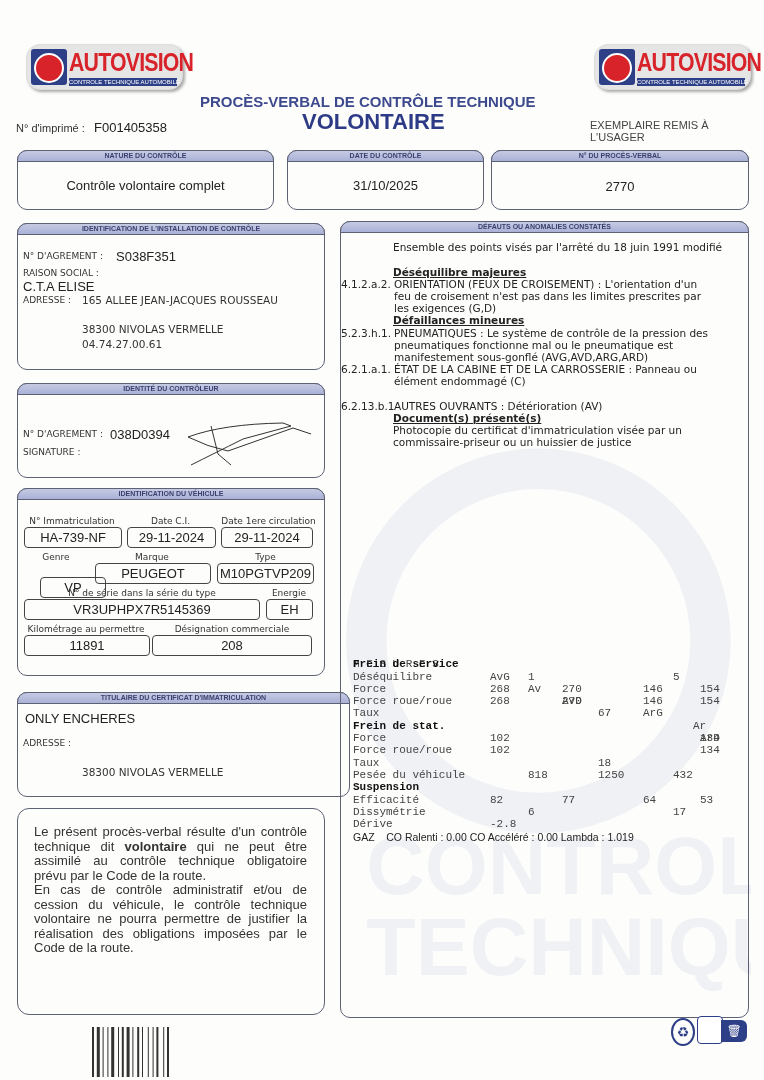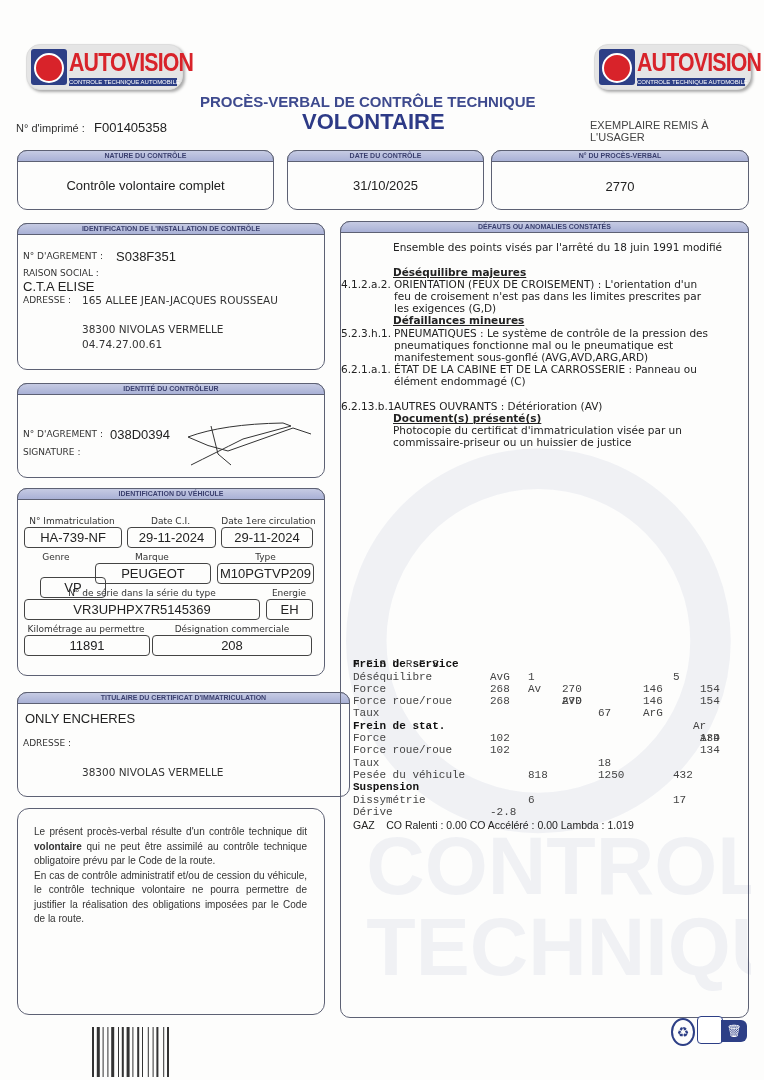--- a/index.html
+++ b/index.html
@@ -18,21 +18,21 @@
   .box{position:absolute;border:1px solid #5d6174;border-radius:10px;background:transparent;}
   .box .hdr{position:absolute;left:-1px;right:-1px;top:-1px;height:10px;background:linear-gradient(#c6cbe3,#a9b1d6);border:1px solid #5d6174;border-radius:10px 10px 0 0;font-size:7px;font-weight:bold;color:#3a3f6e;text-align:center;line-height:10px;}
   .big{font-size:13px;color:#222;}
   .lbl{font-family:"DejaVu Sans",sans-serif;font-size:9px;color:#333;}
   .val{font-size:13px;color:#222;}
   .vf{position:absolute;border:1px solid #444;border-radius:4px;font-size:13px;text-align:center;line-height:19px;height:19px;color:#222;white-space:nowrap;overflow:hidden;}
   .vl{position:absolute;font-family:"DejaVu Sans",sans-serif;font-size:9px;color:#333;text-align:center;white-space:nowrap;}
   .def{font-family:"DejaVu Sans",sans-serif;font-size:10.5px;color:#222;line-height:12px;}
   .mono{font-family:"Liberation Mono",monospace;font-size:11px;color:#444;white-space:pre;line-height:12.3px;}
   .mono b{color:#111;}
-  .notice{font-size:10px;line-height:14.5px;color:#333;text-align:justify;}
+  .notice{font-size:13px;line-height:14.5px;color:#333;text-align:justify;}
   .watermark{position:absolute;left:345px;top:440px;width:405px;height:580px;opacity:0.06;pointer-events:none;}
 </style>
 </head>
 <body>
 
 <div class="logo" style="left:26px;top:44px;">
   <div class="emblem">
       <div class="circ"></div>
     </div>
   <div class="word">AUTOVISION</div>
@@ -164,20 +164,21 @@
         <div class="mono" style="position: relative; height: 12.3px;"><span class="abs" style="left: 0px;">Déséquilibre</span><span class="abs" style="left: 175px;">1</span><span class="abs" style="left: 320px;">5</span></div>
         <div class="mono" style="position: relative; height: 12.3px;"><span class="abs" style="left: 0px;">Force</span><span class="abs" style="left: 137px;">268</span><span class="abs" style="left: 209px;">270</span><span class="abs" style="left: 290px;">146</span><span class="abs" style="left: 347px;">154</span></div>
         <div class="mono" style="position: relative; height: 12.3px;"><span class="abs" style="left: 0px;">Force roue/roue</span><span class="abs" style="left: 137px;">268</span><span class="abs" style="left: 209px;">270</span><span class="abs" style="left: 290px;">146</span><span class="abs" style="left: 347px;">154</span></div>
         <div class="mono" style="position: relative; height: 12.3px;"><span class="abs" style="left: 0px;">Taux</span><span class="abs" style="left: 245px;">67</span></div>
         <div class="mono" style="position: relative; height: 12.3px;"><b class="abs" style="left: 0px;">Frein de stat.</b></div>
         <div class="mono" style="position: relative; height: 12.3px;"><span class="abs" style="left: 0px;">Force</span><span class="abs" style="left: 137px;">102</span><span class="abs" style="left: 347px;">134</span></div>
         <div class="mono" style="position: relative; height: 12.3px;"><span class="abs" style="left: 0px;">Force roue/roue</span><span class="abs" style="left: 137px;">102</span><span class="abs" style="left: 347px;">134</span></div>
         <div class="mono" style="position: relative; height: 12.3px;"><span class="abs" style="left: 0px;">Taux</span><span class="abs" style="left: 245px;">18</span></div>
         <div class="mono" style="position: relative; height: 12.3px;"><span class="abs" style="left: 0px;">Pesée du véhicule</span><span class="abs" style="left: 175px;">818</span><span class="abs" style="left: 245px;">1250</span><span class="abs" style="left: 320px;">432</span></div>
         <div class="mono" style="position: relative; height: 12.3px;"><b class="abs" style="left: 0px;">Suspension</b></div>
+        <div class="mono" style="position: relative; height: 12.3px;"><span class="abs" style="left: 0px;">Efficacité</span><span class="abs" style="left: 137px;">82</span><span class="abs" style="left: 209px;">77</span><span class="abs" style="left: 290px;">64</span><span class="abs" style="left: 347px;">53</span></div>
         <div class="mono" style="position: relative; height: 12.3px; padding-left: 12px;"><span class="abs" style="left: 0px;">Dissymétrie</span><span class="abs" style="left: 175px;">6</span><span class="abs" style="left: 320px;">17</span></div>
         <div class="mono" style="position: relative; height: 12.3px;"><span class="abs" style="left: 0px;">Dérive</span><span class="abs" style="left: 137px;">-2.8</span></div>
       </div>
     <div style="font-size:10.5px;color:#222;white-space:pre;margin-top:1px;">GAZ    CO Ralenti : 0.00 CO Accéléré : 0.00 Lambda : 1.019</div>
   </div>
 </div>
 
 <svg class="abs" style="left:92px;top:1023px;" width="78" height="55" id="barcode">
     <rect x="0" y="4" width="2" height="50" fill="#333"></rect>
     <rect x="4.8" y="4" width="3" height="50" fill="#333"></rect>

